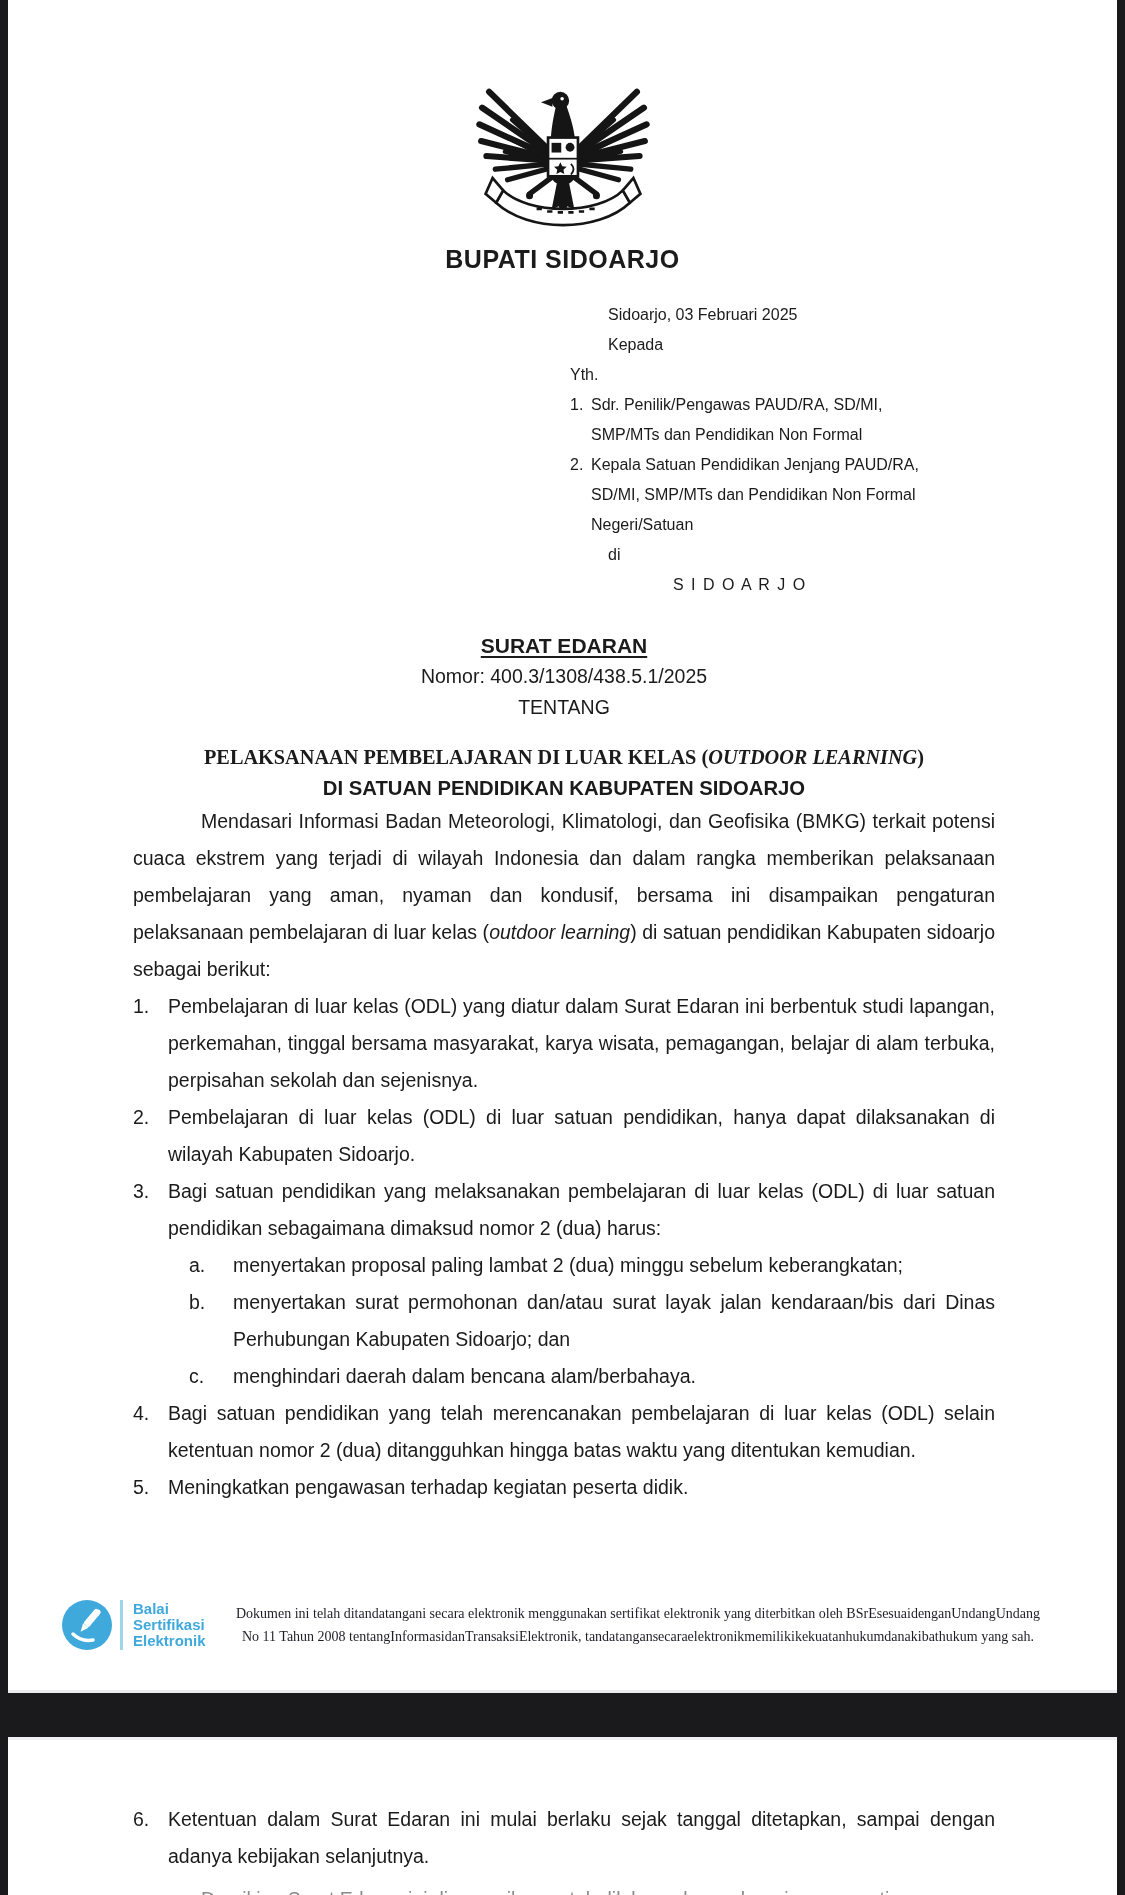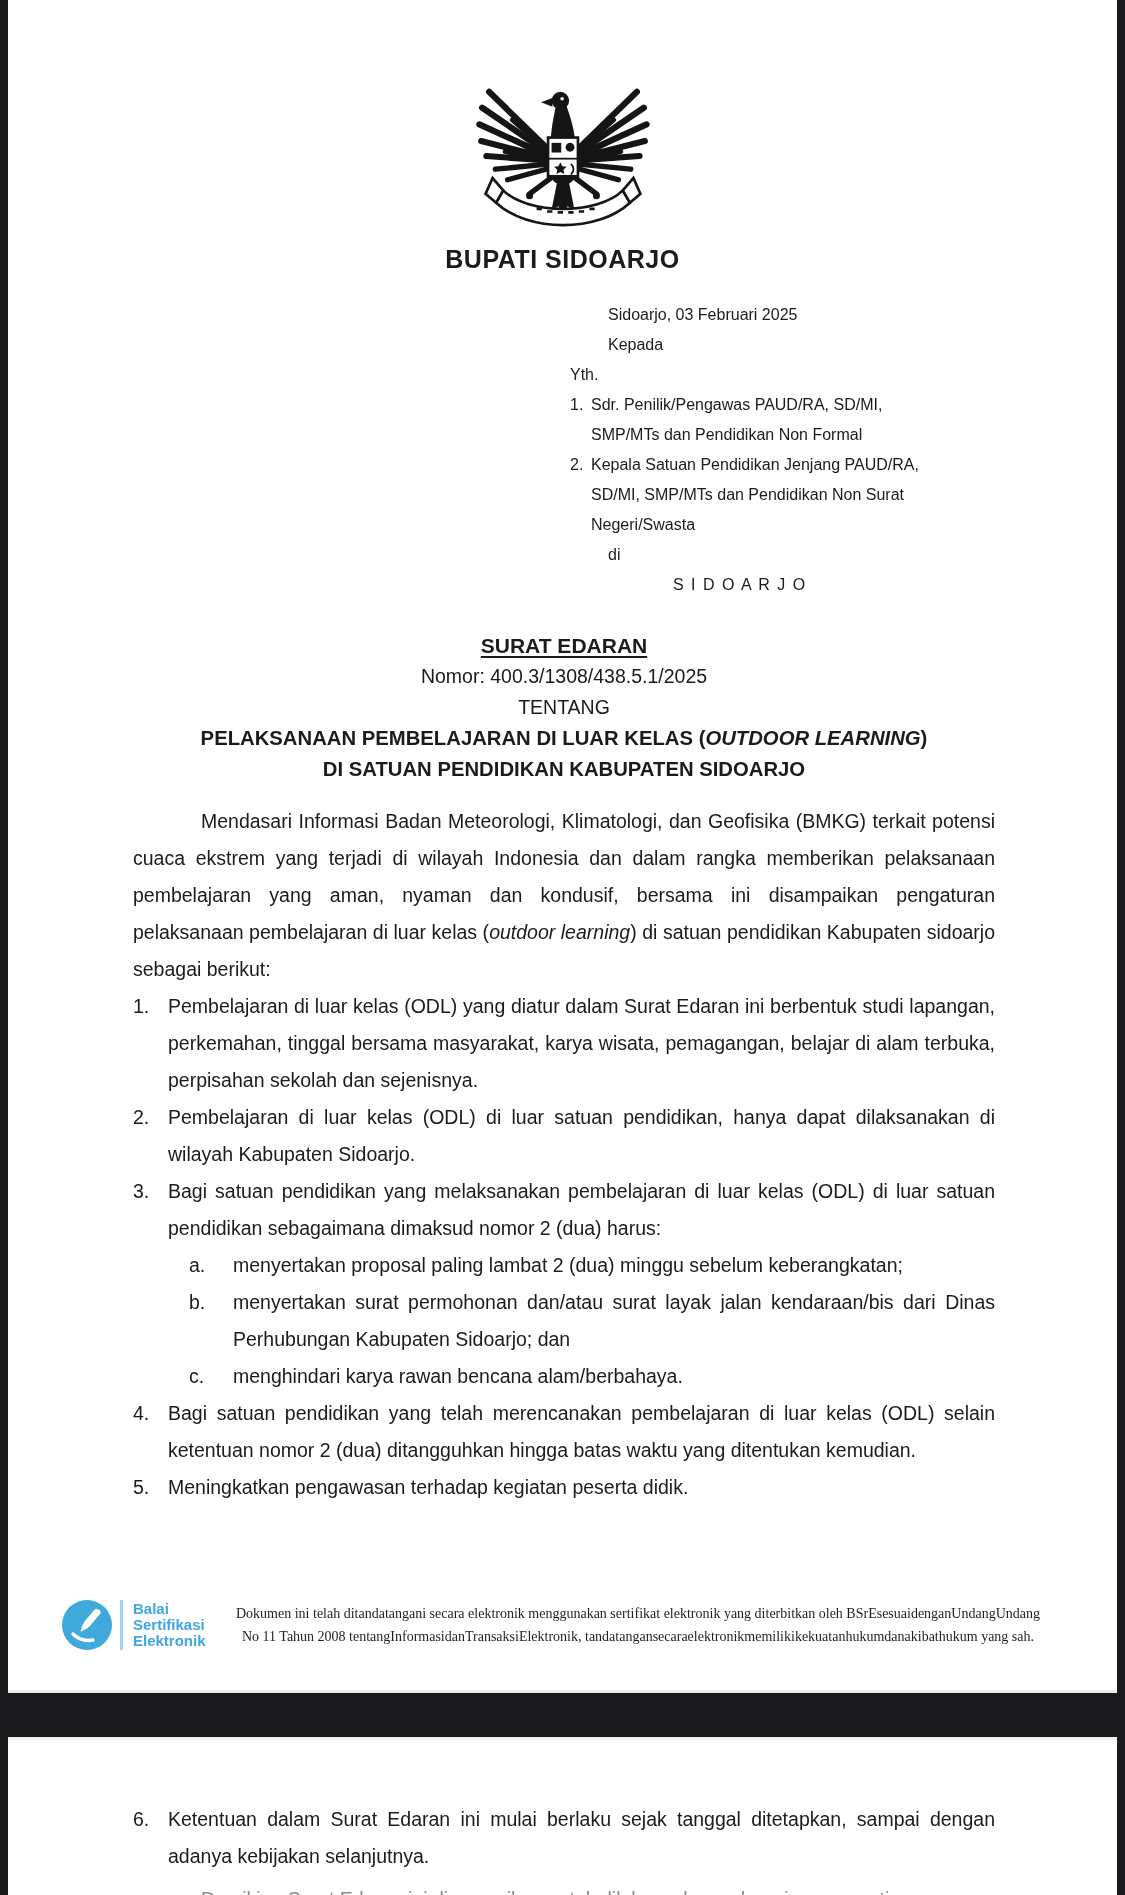--- a/index.html
+++ b/index.html
@@ -44,21 +44,21 @@
   .rt{width:358px;}
   .city{padding-left:103px;font-weight:normal;letter-spacing:1.5px;}
 
   
   .dochead{
     position:absolute;top:630px;left:125px;width:862px;
     text-align:center;font-size:19.5px;line-height:31px;
   }
   .doct{font-size:21px;font-weight:bold;text-decoration:underline;text-decoration-thickness:2px;text-underline-offset:3px;}
   .subj{font-size:20.3px;font-weight:bold;line-height:31px;}
-  .subj1{margin-top:0;}
+  .subj1{margin-top:19px;font-family:Liberation Serif, serif;}
   .it{font-style:italic;}
 
   
   .bodytext{
     position:absolute;top:803px;left:125px;width:862px;
     font-size:19.5px;line-height:37px;text-align:justify;
   }
   .bodytext p,.bodytext .item,.bodytext .sub{margin:0;}
   .intro{text-indent:68px;}
   .item{position:relative;padding-left:35px;}
@@ -143,21 +143,21 @@
       <div class="ind">Kepada</div>
       <div class="rec-row">
         <span class="yth">Yth.</span>
         <div>
           <div class="rec">
             <span class="rn">1.</span>
             <span class="rt">Sdr. Penilik/Pengawas PAUD/RA, SD/MI, SMP/MTs dan Pendidikan Non Formal</span>
           </div>
           <div class="rec">
             <span class="rn">2.</span>
-            <span class="rt">Kepala Satuan Pendidikan Jenjang PAUD/RA, SD/MI, SMP/MTs dan Pendidikan Non Surat Negeri/Swasta</span>
+            <span class="rt">Kepala Satuan Pendidikan Jenjang PAUD/RA, SD/MI, SMP/MTs dan Pendidikan Non Formal Negeri/Satuan</span>
           </div>
         </div>
       </div>
       <div class="ind">di</div>
       <div class="city">S I D O A R J O</div>
     </div>
 
     <div class="dochead">
       <div class="doct">SURAT EDARAN</div>
       <div>Nomor: 400.3/1308/438.5.1/2025</div>
@@ -168,21 +168,21 @@
 
     <div class="bodytext">
       <p class="intro"><span>Mendasari Informasi Badan Meteorologi, Klimatologi, dan Geofisika (BMKG) terkait potensi cuaca ekstrem yang terjadi di wilayah Indonesia dan dalam rangka memberikan pelaksanaan pembelajaran yang aman, nyaman dan kondusif, bersama ini disampaikan pengaturan pelaksanaan pembelajaran di luar kelas (</span><span class="it">outdoor learning</span><span>) di satuan pendidikan Kabupaten sidoarjo sebagai berikut:</span></p>
 
       <div class="item"><span class="n">1.</span><span>Pembelajaran di luar kelas (ODL) yang diatur dalam Surat Edaran ini berbentuk studi lapangan, perkemahan, tinggal bersama masyarakat, karya wisata, pemagangan, belajar di alam terbuka, perpisahan sekolah dan sejenisnya.</span></div>
       <div class="item"><span class="n">2.</span><span>Pembelajaran di luar kelas (ODL) di luar satuan pendidikan, hanya dapat dilaksanakan di wilayah Kabupaten Sidoarjo.</span></div>
       <div class="item"><span class="n">3.</span><span>Bagi satuan pendidikan yang melaksanakan pembelajaran di luar kelas (ODL) di luar satuan pendidikan sebagaimana dimaksud nomor 2 (dua) harus:</span></div>
 
       <div class="sub"><span class="n">a.</span><span>menyertakan proposal paling lambat 2 (dua) minggu sebelum keberangkatan;</span></div>
       <div class="sub"><span class="n">b.</span><span>menyertakan surat permohonan dan/atau surat layak jalan kendaraan/bis dari Dinas Perhubungan Kabupaten Sidoarjo; dan</span></div>
-      <div class="sub"><span class="n">c.</span><span>menghindari karya rawan bencana alam/berbahaya.</span></div>
+      <div class="sub"><span class="n">c.</span><span>menghindari daerah dalam bencana alam/berbahaya.</span></div>
 
       <div class="item"><span class="n">4.</span><span>Bagi satuan pendidikan yang telah merencanakan pembelajaran di luar kelas (ODL) selain ketentuan nomor 2 (dua) ditangguhkan hingga batas waktu yang ditentukan kemudian.</span></div>
       <div class="item"><span class="n">5.</span><span>Meningkatkan pengawasan terhadap kegiatan peserta didik.</span></div>
     </div>
 
     <div class="footer">
       <div class="bsre">
         <svg width="50" height="50" viewBox="0 0 50 50">
           <circle cx="25" cy="25" r="25" fill="#3fa9dc"></circle>
           <g transform="rotate(40 25 24)">

